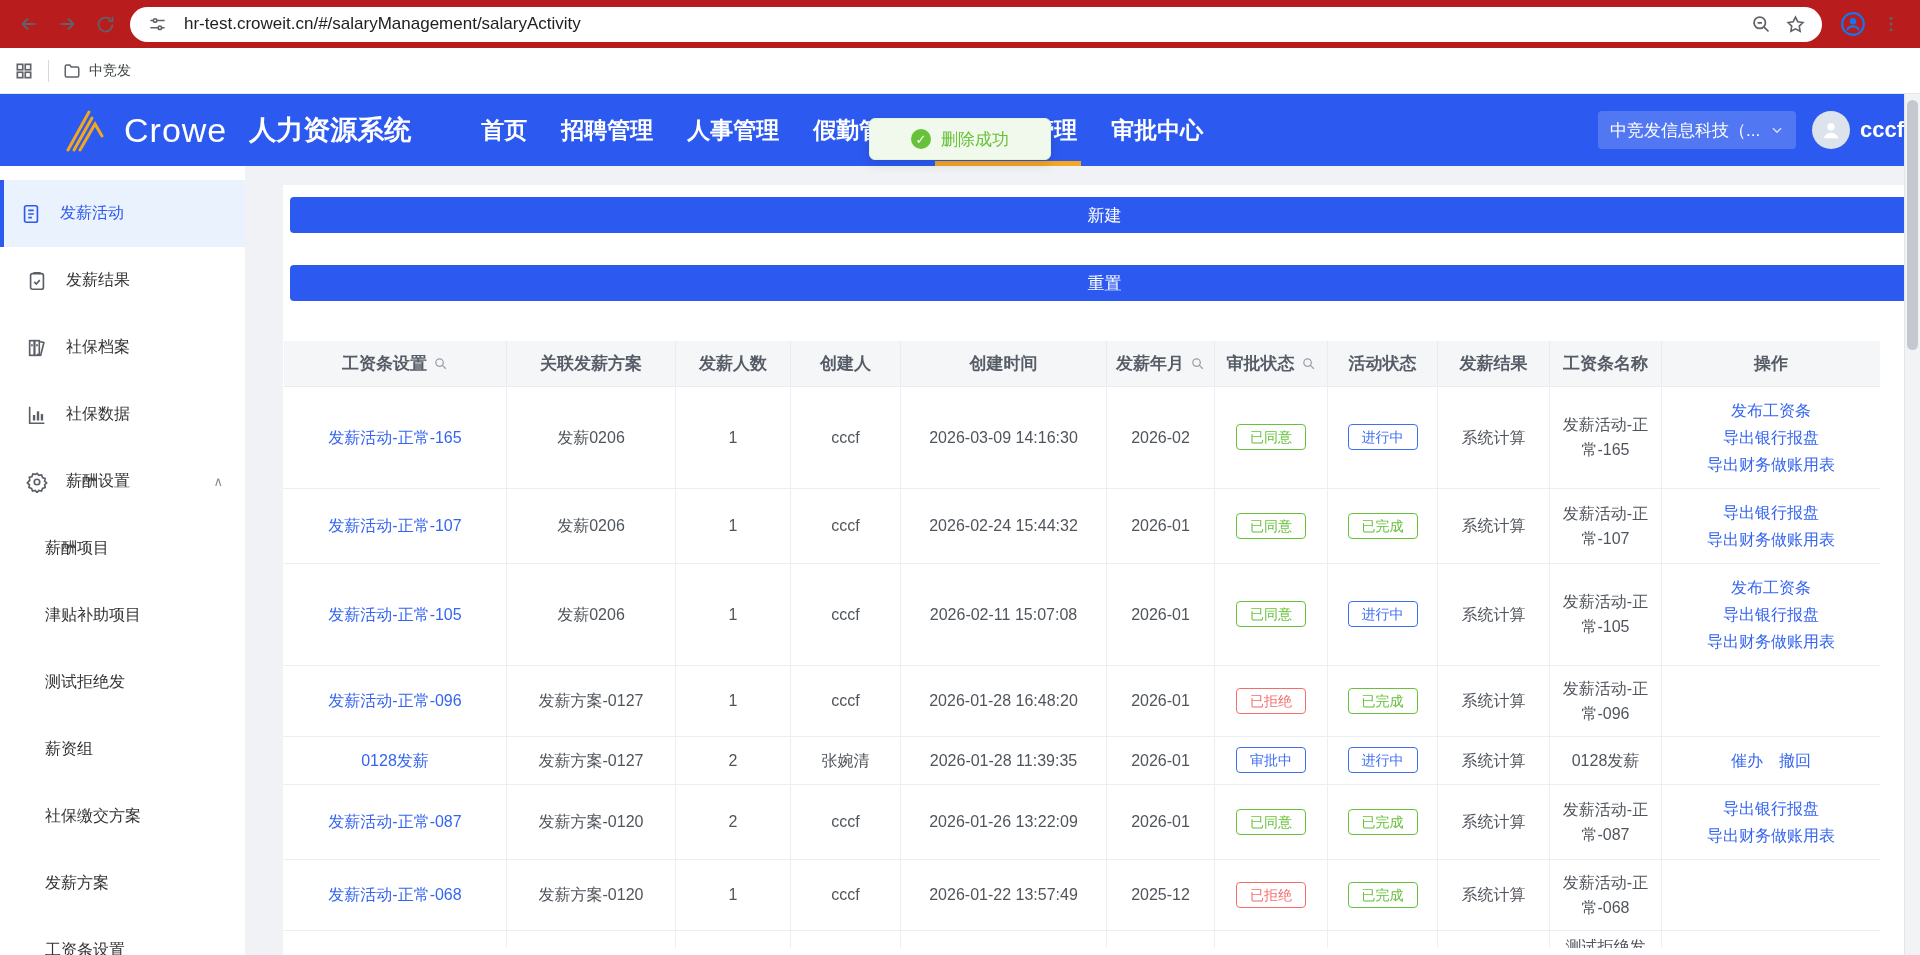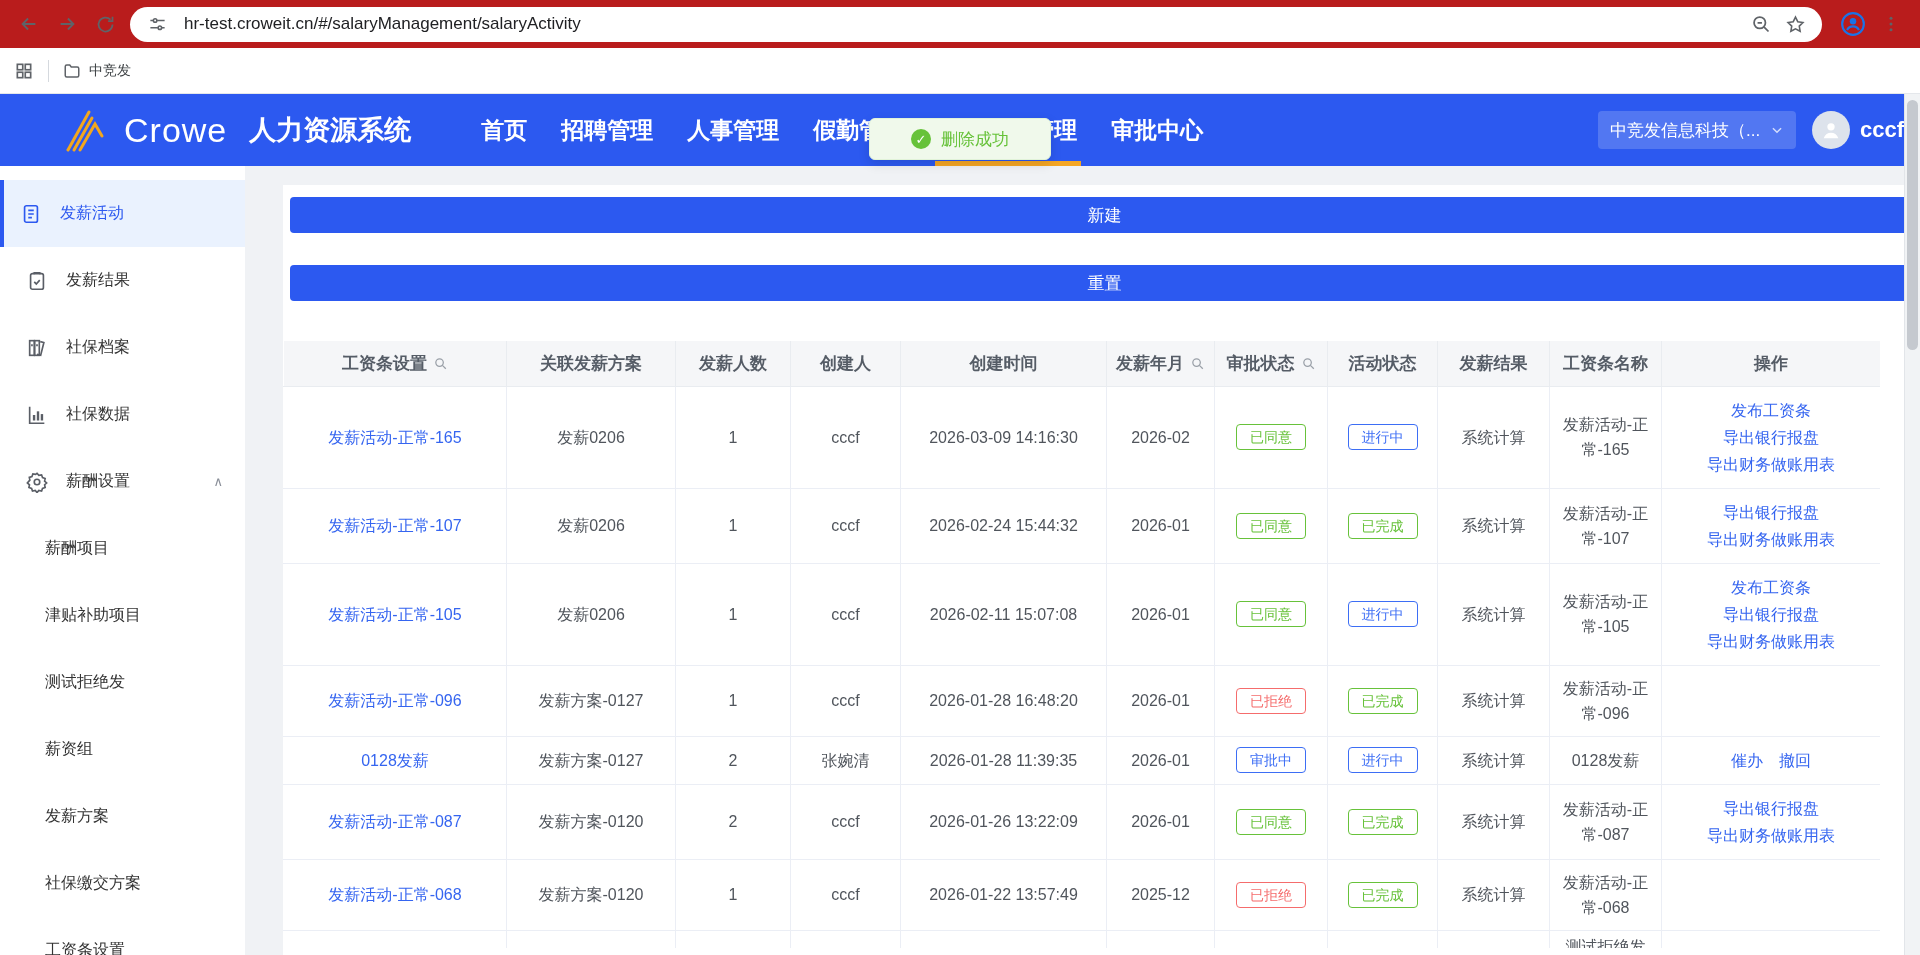--- a/index.html
+++ b/index.html
@@ -285,24 +285,24 @@
       <div class="side-item sub">
         <span>津贴补助项目</span>
       </div>
       <div class="side-item sub">
         <span>测试拒绝发</span>
       </div>
       <div class="side-item sub">
         <span>薪资组</span>
       </div>
       <div class="side-item sub">
+        <span>社保缴交方案</span>
+      </div>
+      <div class="side-item sub">
         <span>发薪方案</span>
-      </div>
-      <div class="side-item sub">
-        <span>社保缴交方案</span>
       </div>
       <div class="side-item sub">
         <span>工资条设置</span>
       </div>
     </aside>
 
   <section class="content">
     <div class="actions">
       <button class="btn-primary">新建</button>
       <button class="btn-primary">重置</button>

